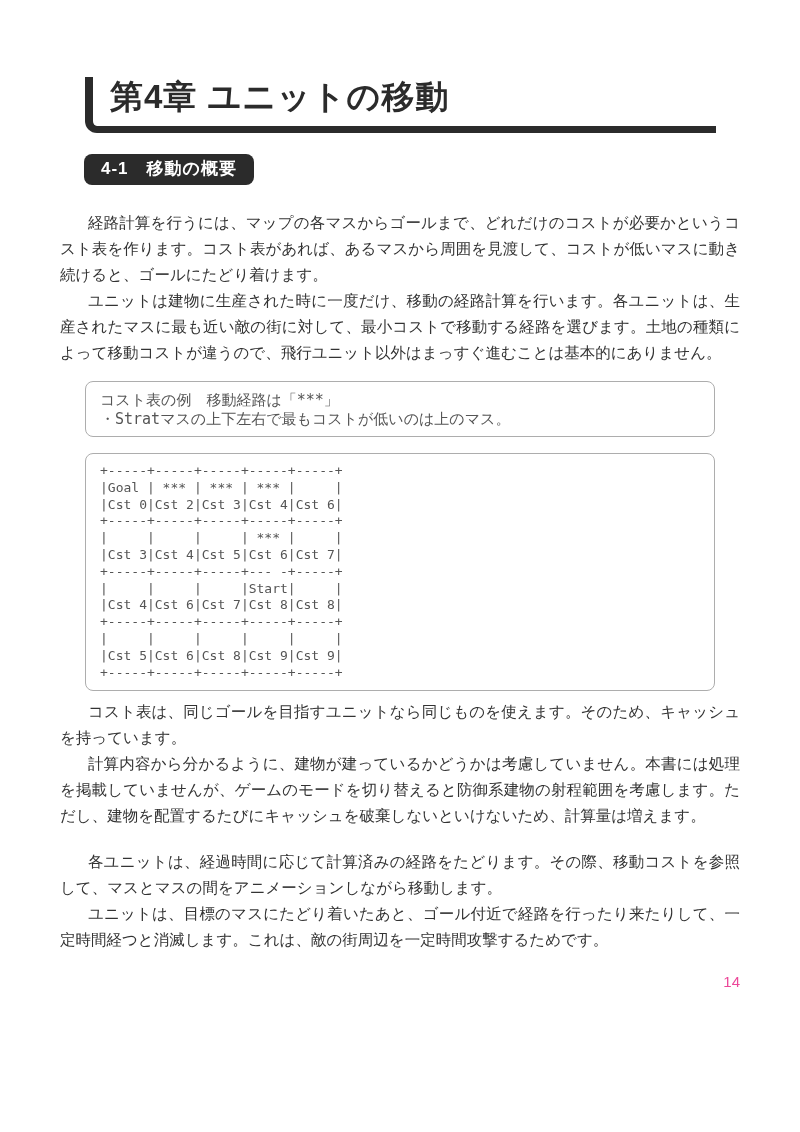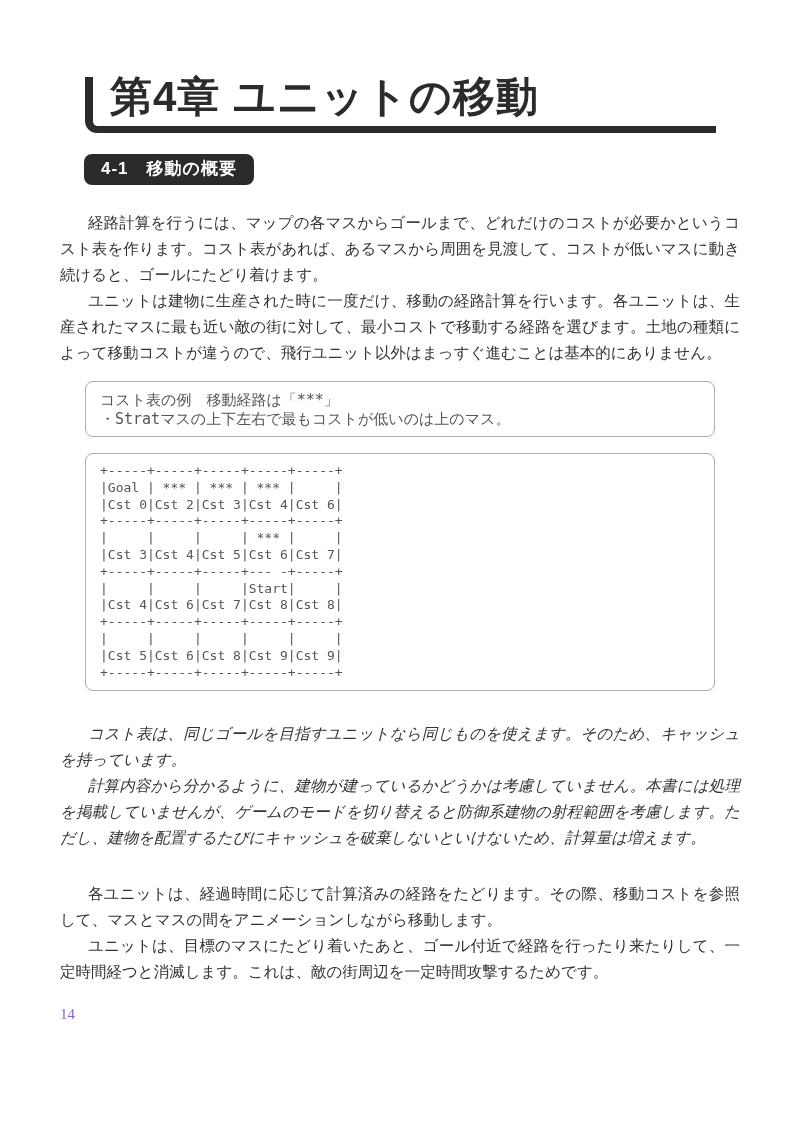--- a/index.html
+++ b/index.html
@@ -18,21 +18,21 @@
   
   .chapter-header {
     margin: 77px 0 0 85px;
     width: 606px;
     border-left: 8px solid #2b2b2b;
     border-bottom: 7px solid #2b2b2b;
     border-bottom-left-radius: 12px;
     padding: 0 0 9px 17px;
   }
   .chapter-title {
-    font-size: 42px;
+    font-size: 33px;
     font-weight: bold;
     color: #2b2b2b;
     letter-spacing: 1px;
     line-height: 40px;
   }
 
   
   .section-badge {
     display: inline-block;
     margin: 21px 0 12px 84px;
@@ -50,22 +50,22 @@
     margin: 13px 60px 0 60px;
     font-size: 15.5px;
     line-height: 26px;
     color: #333333;
     text-align: justify;
   }
   .content p {
     margin: 0;
     text-indent: 1.8em;
   }
-  .body-block { margin-top: 30px; font-style: italic; }
-  .closing-block { margin-top: 30px; }
+  .body-block { margin-top: 8px; }
+  .closing-block { margin-top: 20px; }
 
   
   .round-box {
     box-sizing: border-box;
     margin: 15px 0 0 25px;
     width: 630px;
     border: 1px solid #adadad;
     border-radius: 8px;
     background: #ffffff;
   }
@@ -84,24 +84,24 @@
     margin: 0;
     font-family: "DejaVu Sans Mono", monospace;
     font-size: 13px;
     line-height: 16.8px;
     color: #555555;
   }
 
   
   .page-number {
     margin-top: 16px;
-    text-align: left;
-    font-family: Liberation Serif, serif;
+    text-align: right;
+    font-family: Liberation Sans, sans-serif;
     font-size: 15px;
-    color: #8b5cf6;
+    color: #ec4899;
   }
 </style>
 </head>
 <body>
 
 
 
 <div class="chapter-header">
   <div class="chapter-title">第4章 ユニットの移動</div>
 </div>

